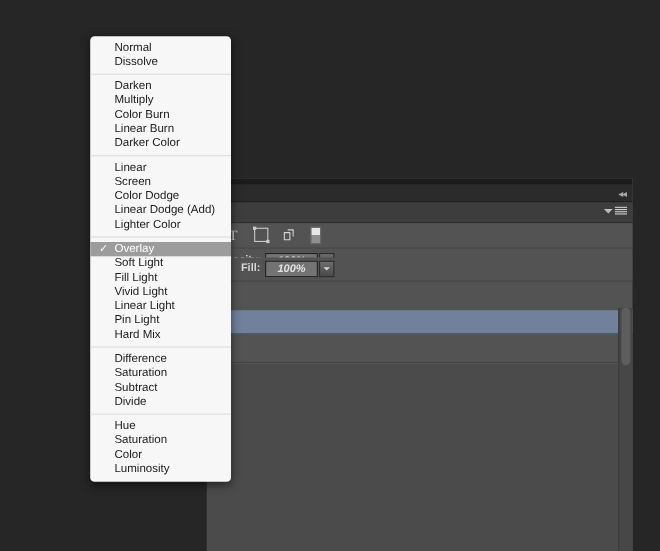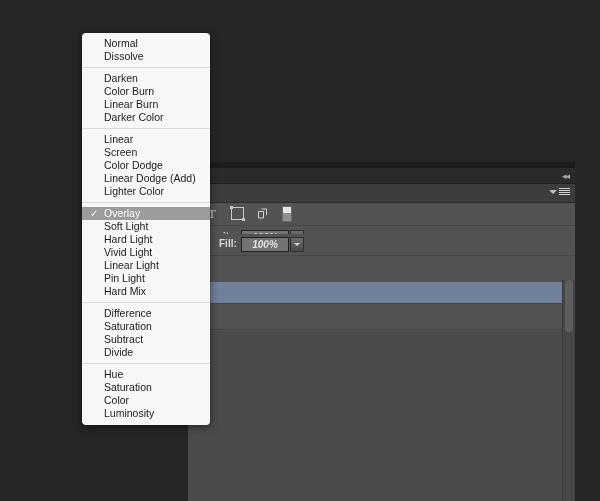--- a/index.html
+++ b/index.html
@@ -338,37 +338,38 @@
   </div>
 
   <div id="blend-menu">
       <div class="menu-group">
         <div class="menu-item"><span>Normal</span></div>
         <div class="menu-item"><span>Dissolve</span></div>
       </div>
       <div class="menu-sep"></div>
       <div class="menu-group">
         <div class="menu-item"><span>Darken</span></div>
+        <div class="menu-item"><span>Multiply</span></div>
         <div class="menu-item"><span>Color Burn</span></div>
         <div class="menu-item"><span>Linear Burn</span></div>
         <div class="menu-item"><span>Darker Color</span></div>
       </div>
       <div class="menu-sep"></div>
       <div class="menu-group">
         <div class="menu-item"><span>Linear</span></div>
         <div class="menu-item"><span>Screen</span></div>
         <div class="menu-item"><span>Color Dodge</span></div>
         <div class="menu-item"><span>Linear Dodge (Add)</span></div>
         <div class="menu-item"><span>Lighter Color</span></div>
       </div>
       <div class="menu-sep"></div>
       <div class="menu-group">
         <div class="menu-item selected"><span class="check">✓</span><span>Overlay</span></div>
         <div class="menu-item"><span>Soft Light</span></div>
-        <div class="menu-item"><span>Hard Light</span></div>
+        <div class="menu-item"><span>Fill Light</span></div>
         <div class="menu-item"><span>Vivid Light</span></div>
         <div class="menu-item"><span>Linear Light</span></div>
         <div class="menu-item"><span>Pin Light</span></div>
         <div class="menu-item"><span>Hard Mix</span></div>
       </div>
       <div class="menu-sep"></div>
       <div class="menu-group">
         <div class="menu-item"><span>Difference</span></div>
         <div class="menu-item"><span>Saturation</span></div>
         <div class="menu-item"><span>Subtract</span></div>

